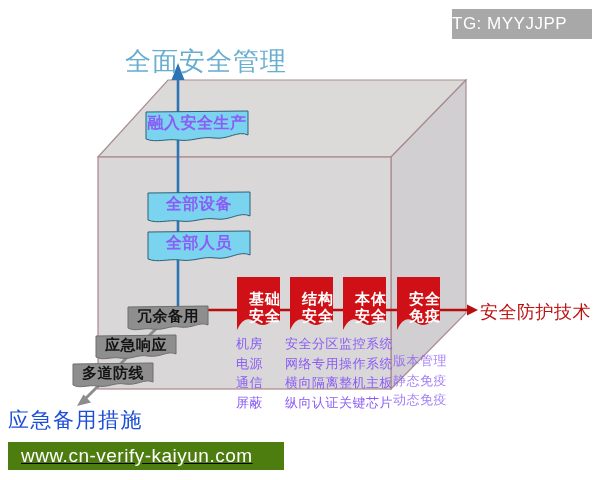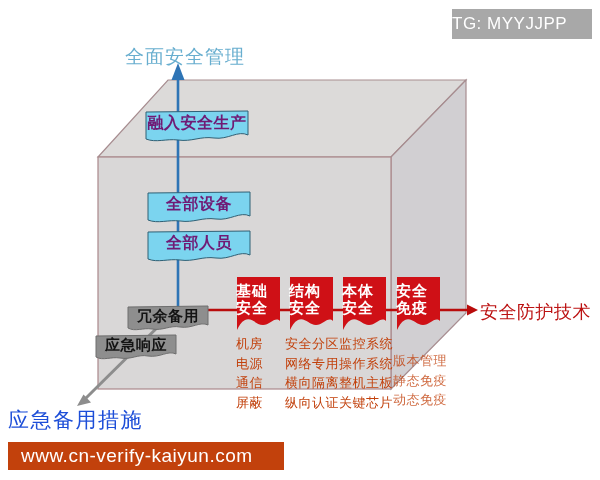--- a/index.html
+++ b/index.html
@@ -6,49 +6,49 @@
   body{font-family:"Liberation Sans","DejaVu Sans",sans-serif;}
   .stage{position:relative;width:600px;height:480px;background:#ffffff;overflow:hidden;}
   .stage svg.bg{position:absolute;left:0;top:0;z-index:0;}
 
   
   .wavebox{position:absolute;z-index:2;}
   .wavebox svg{position:absolute;left:0;top:0;}
   .wavebox .lbl{position:absolute;left:0;right:0;top:4px;text-align:center;
     font-weight:bold;white-space:nowrap;}
   .vbox{width:104px;height:38px;}
-  .vbox .lbl{color:#701a75;font-size:16px;letter-spacing:.5px;}
+  .vbox .lbl{color:#8b5cf6;font-size:16px;letter-spacing:.5px;}
   .gbox{width:82px;height:31px;}
   .gbox .lbl{color:#141414;font-size:15px;top:3px;letter-spacing:.5px;}
 
   
   .ribbon{position:absolute;width:45px;height:58px;z-index:2;}
   .ribbon svg{position:absolute;left:0;top:0;}
-  .ribbon .rl{position:absolute;left:0;right:0;text-align:left;color:#ffffff;
-    font-weight:bold;font-size:15px;line-height:17px;letter-spacing:1px;}
+  .ribbon .rl{position:absolute;left:0;right:0;text-align:right;color:#ffffff;
+    font-weight:bold;font-size:15px;line-height:17px;letter-spacing:1px;margin-top:8px;}
   .ribbon .l1{top:6px;}
   .ribbon .l2{top:23px;}
 
   
-  .subcol{position:absolute;z-index:2;color:#c2410c;font-size:13px;line-height:19.5px;
+  .subcol{position:absolute;z-index:2;color:#8b5cf6;font-size:13px;line-height:19.5px;
     letter-spacing:.5px;white-space:nowrap;}
   .subcol.faded{opacity:.78;margin-top:17px;}
 
   
   .axis-label{position:absolute;z-index:2;white-space:nowrap;}
-  .axis-label.v{left:125px;top:44px;font-size:19px;color:#68aecf;letter-spacing:1px;}
+  .axis-label.v{left:125px;top:44px;font-size:26px;color:#68aecf;letter-spacing:1px;}
   .axis-label.h{left:480px;top:300px;font-size:18px;color:#bc1212;letter-spacing:.5px;}
   .axis-label.d{left:8px;top:406px;font-size:21px;color:#1d4ed8;letter-spacing:1.5px;}
 
   
   .tg-badge{position:absolute;left:452px;top:9px;width:140px;height:30px;
     background:#a8a8a8;z-index:3;display:flex;align-items:center;}
   .tg-badge span{color:#ffffff;font-size:17px;padding-left:0;letter-spacing:.5px;}
   .site-bar{position:absolute;left:8px;top:442px;width:276px;height:28px;
-    background:#c2410c;z-index:3;display:flex;align-items:center;}
+    background:#4d7c0f;z-index:3;display:flex;align-items:center;text-decoration:underline;}
   .site-bar span{color:#ffffff;font-size:19px;padding-left:13px;letter-spacing:.5px;}
 </style>
 </head>
 <body>
 
 <div class="stage">
 
   <svg class="bg" width="600" height="480" viewBox="0 0 600 480">
 
     <polygon points="98,157 168,80 466,80 391,157" fill="#dcdad9" stroke="#a78d90" stroke-width="1.2"></polygon>
@@ -92,20 +92,26 @@
     <svg width="82" height="31">
       <path d="M1 3 L81 2 L81 21 C73 17 65 25 53 23 C43 21 36 27 25 25 C16 23.5 8 28 1 24 Z" fill="#8e8e8e" stroke="#6e6e6e" stroke-width="1"></path>
     </svg>
     <span class="lbl">冗余备用</span>
   </div>
   <div class="wavebox gbox" style="left:95px;top:333px;">
     <svg width="82" height="31">
       <path d="M1 3 L81 2 L81 21 C73 17 65 25 53 23 C43 21 36 27 25 25 C16 23.5 8 28 1 24 Z" fill="#8e8e8e" stroke="#6e6e6e" stroke-width="1"></path>
     </svg>
     <span class="lbl">应急响应</span>
+  </div>
+  <div class="wavebox gbox" style="left:72px;top:361px;">
+    <svg width="82" height="31">
+      <path d="M1 3 L81 2 L81 21 C73 17 65 25 53 23 C43 21 36 27 25 25 C16 23.5 8 28 1 24 Z" fill="#8e8e8e" stroke="#6e6e6e" stroke-width="1"></path>
+    </svg>
+    <span class="lbl">多道防线</span>
   </div>
 
   <div class="ribbon" style="left:236px;top:276px;">
     <svg width="45" height="58">
       <path d="M1 1 L44 1 L44 45 C39 40 34 49 27 49 C20 49 16 41 9 44 C5 46 3 50 1 54 Z" fill="#cf1016"></path>
     </svg>
     <span class="rl l1">基础</span>
     <span class="rl l2">安全</span>
   </div>
   <div class="ribbon" style="left:289px;top:276px;text-decoration:underline;">

